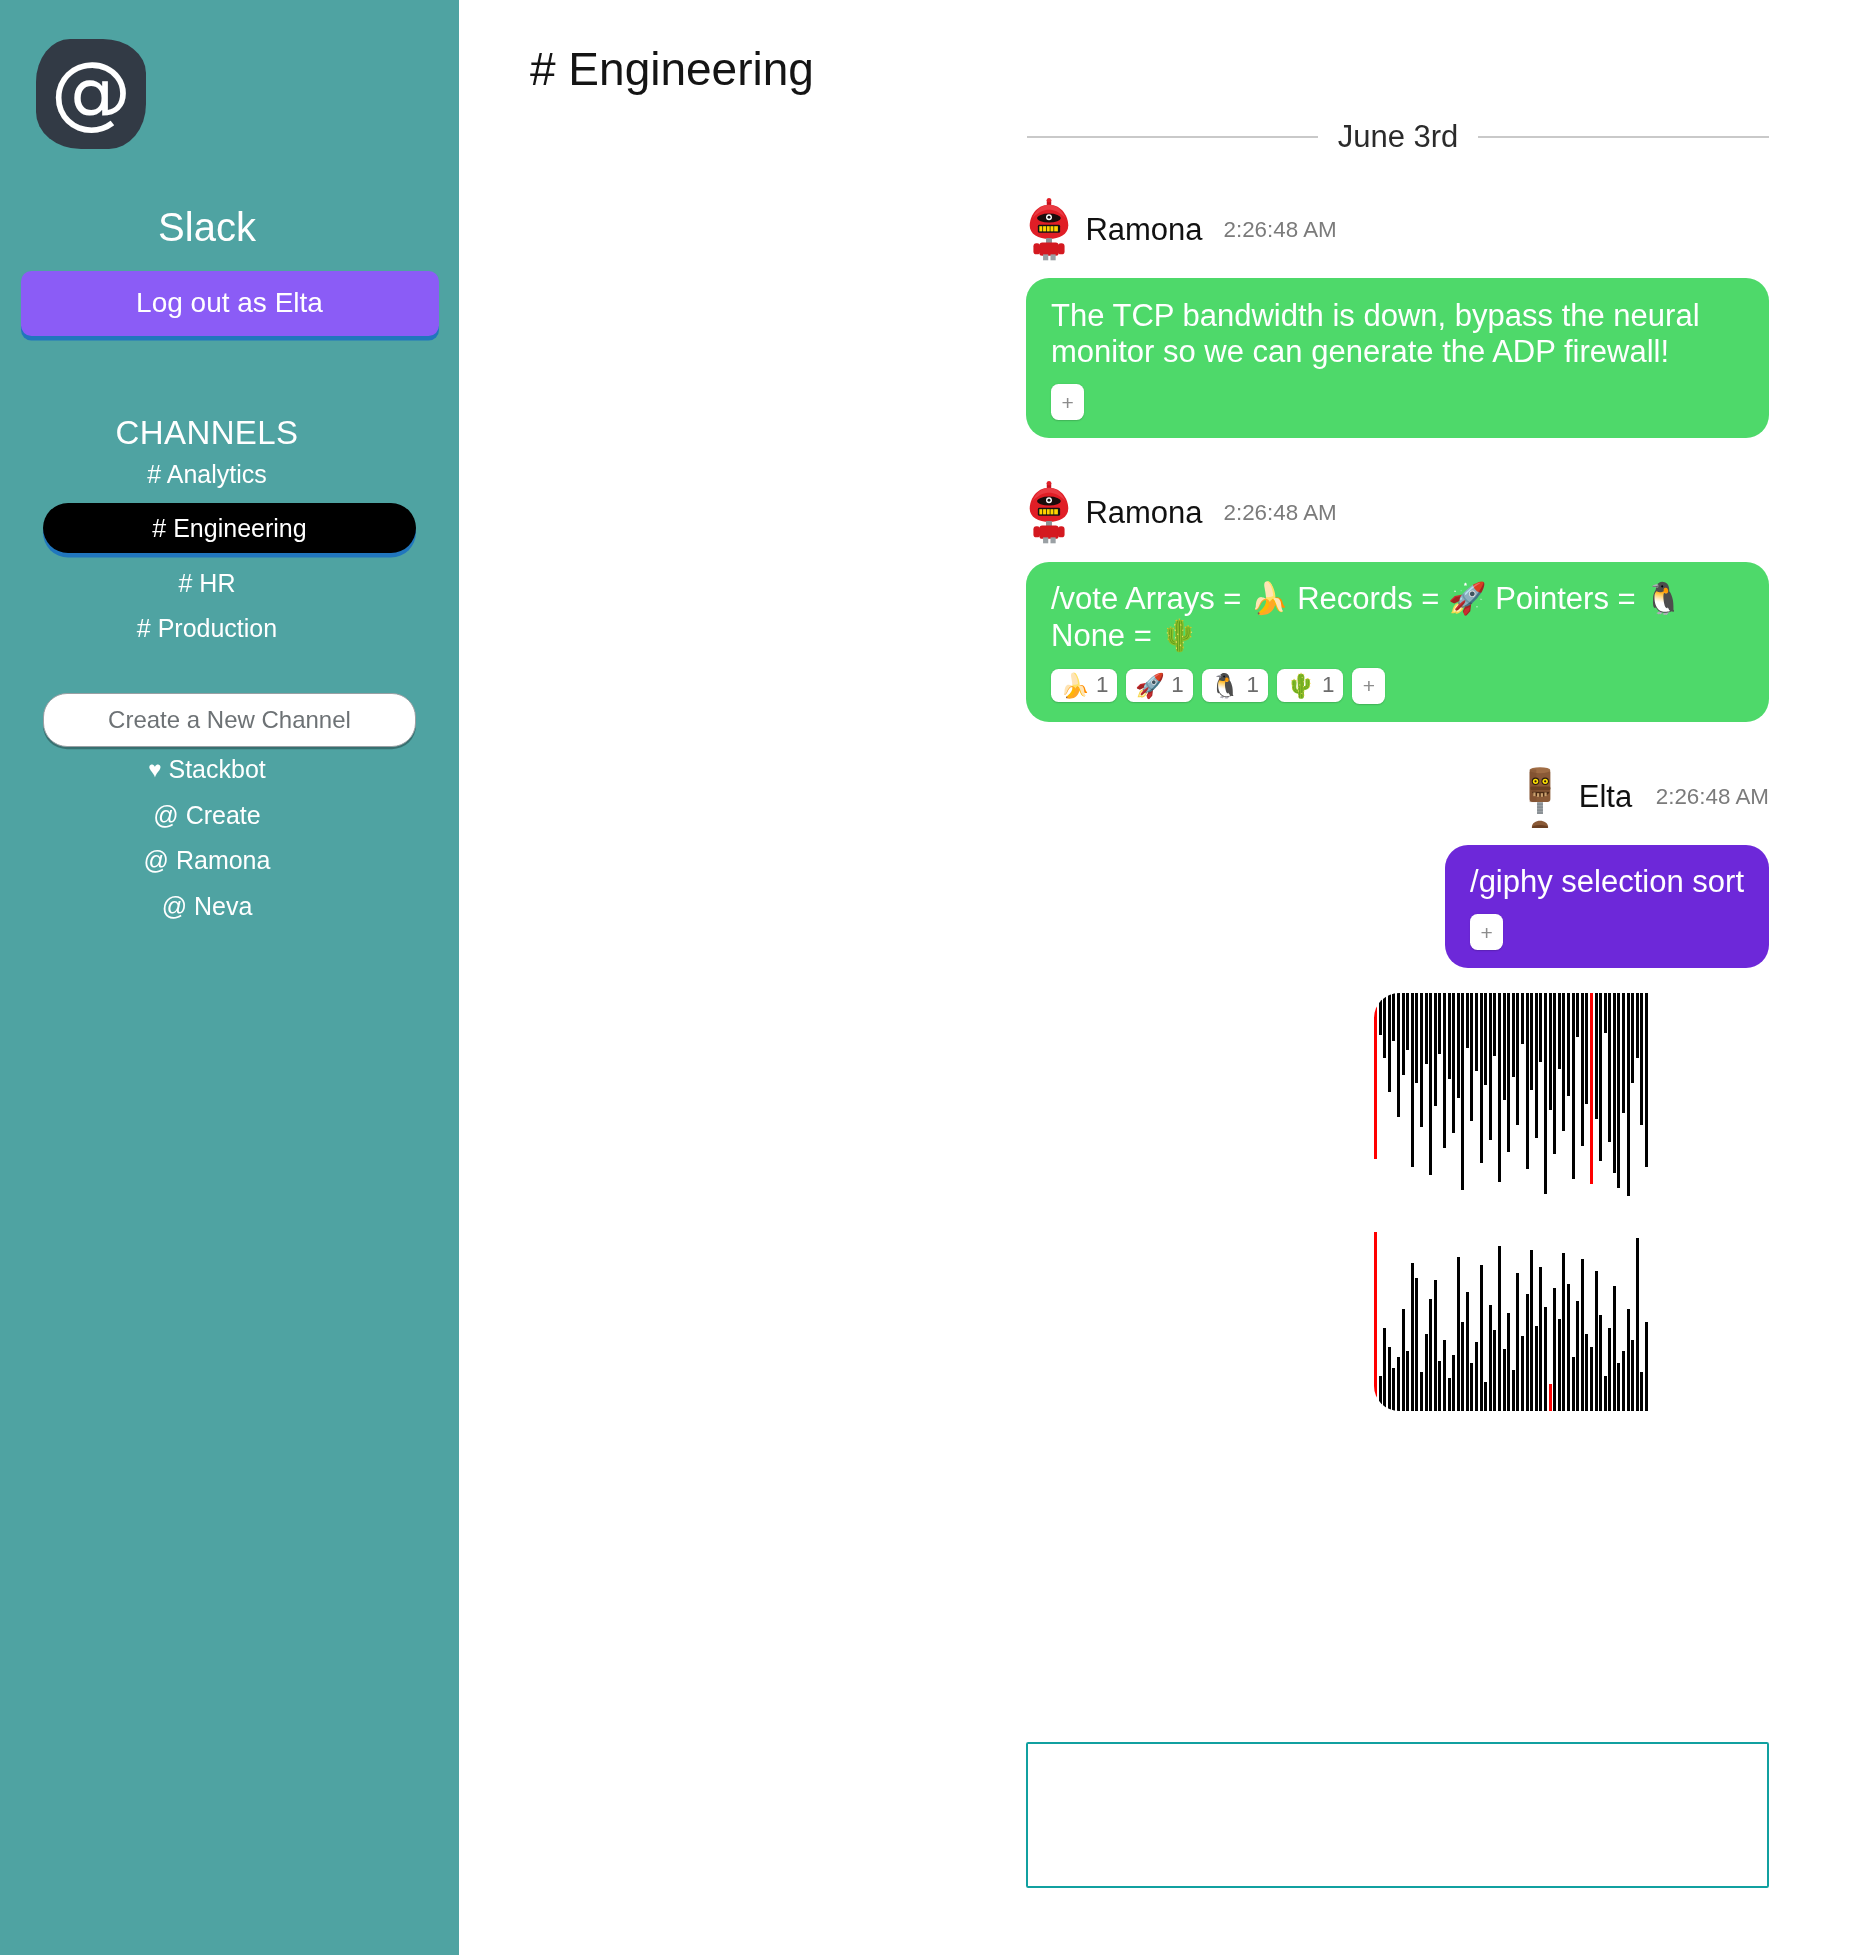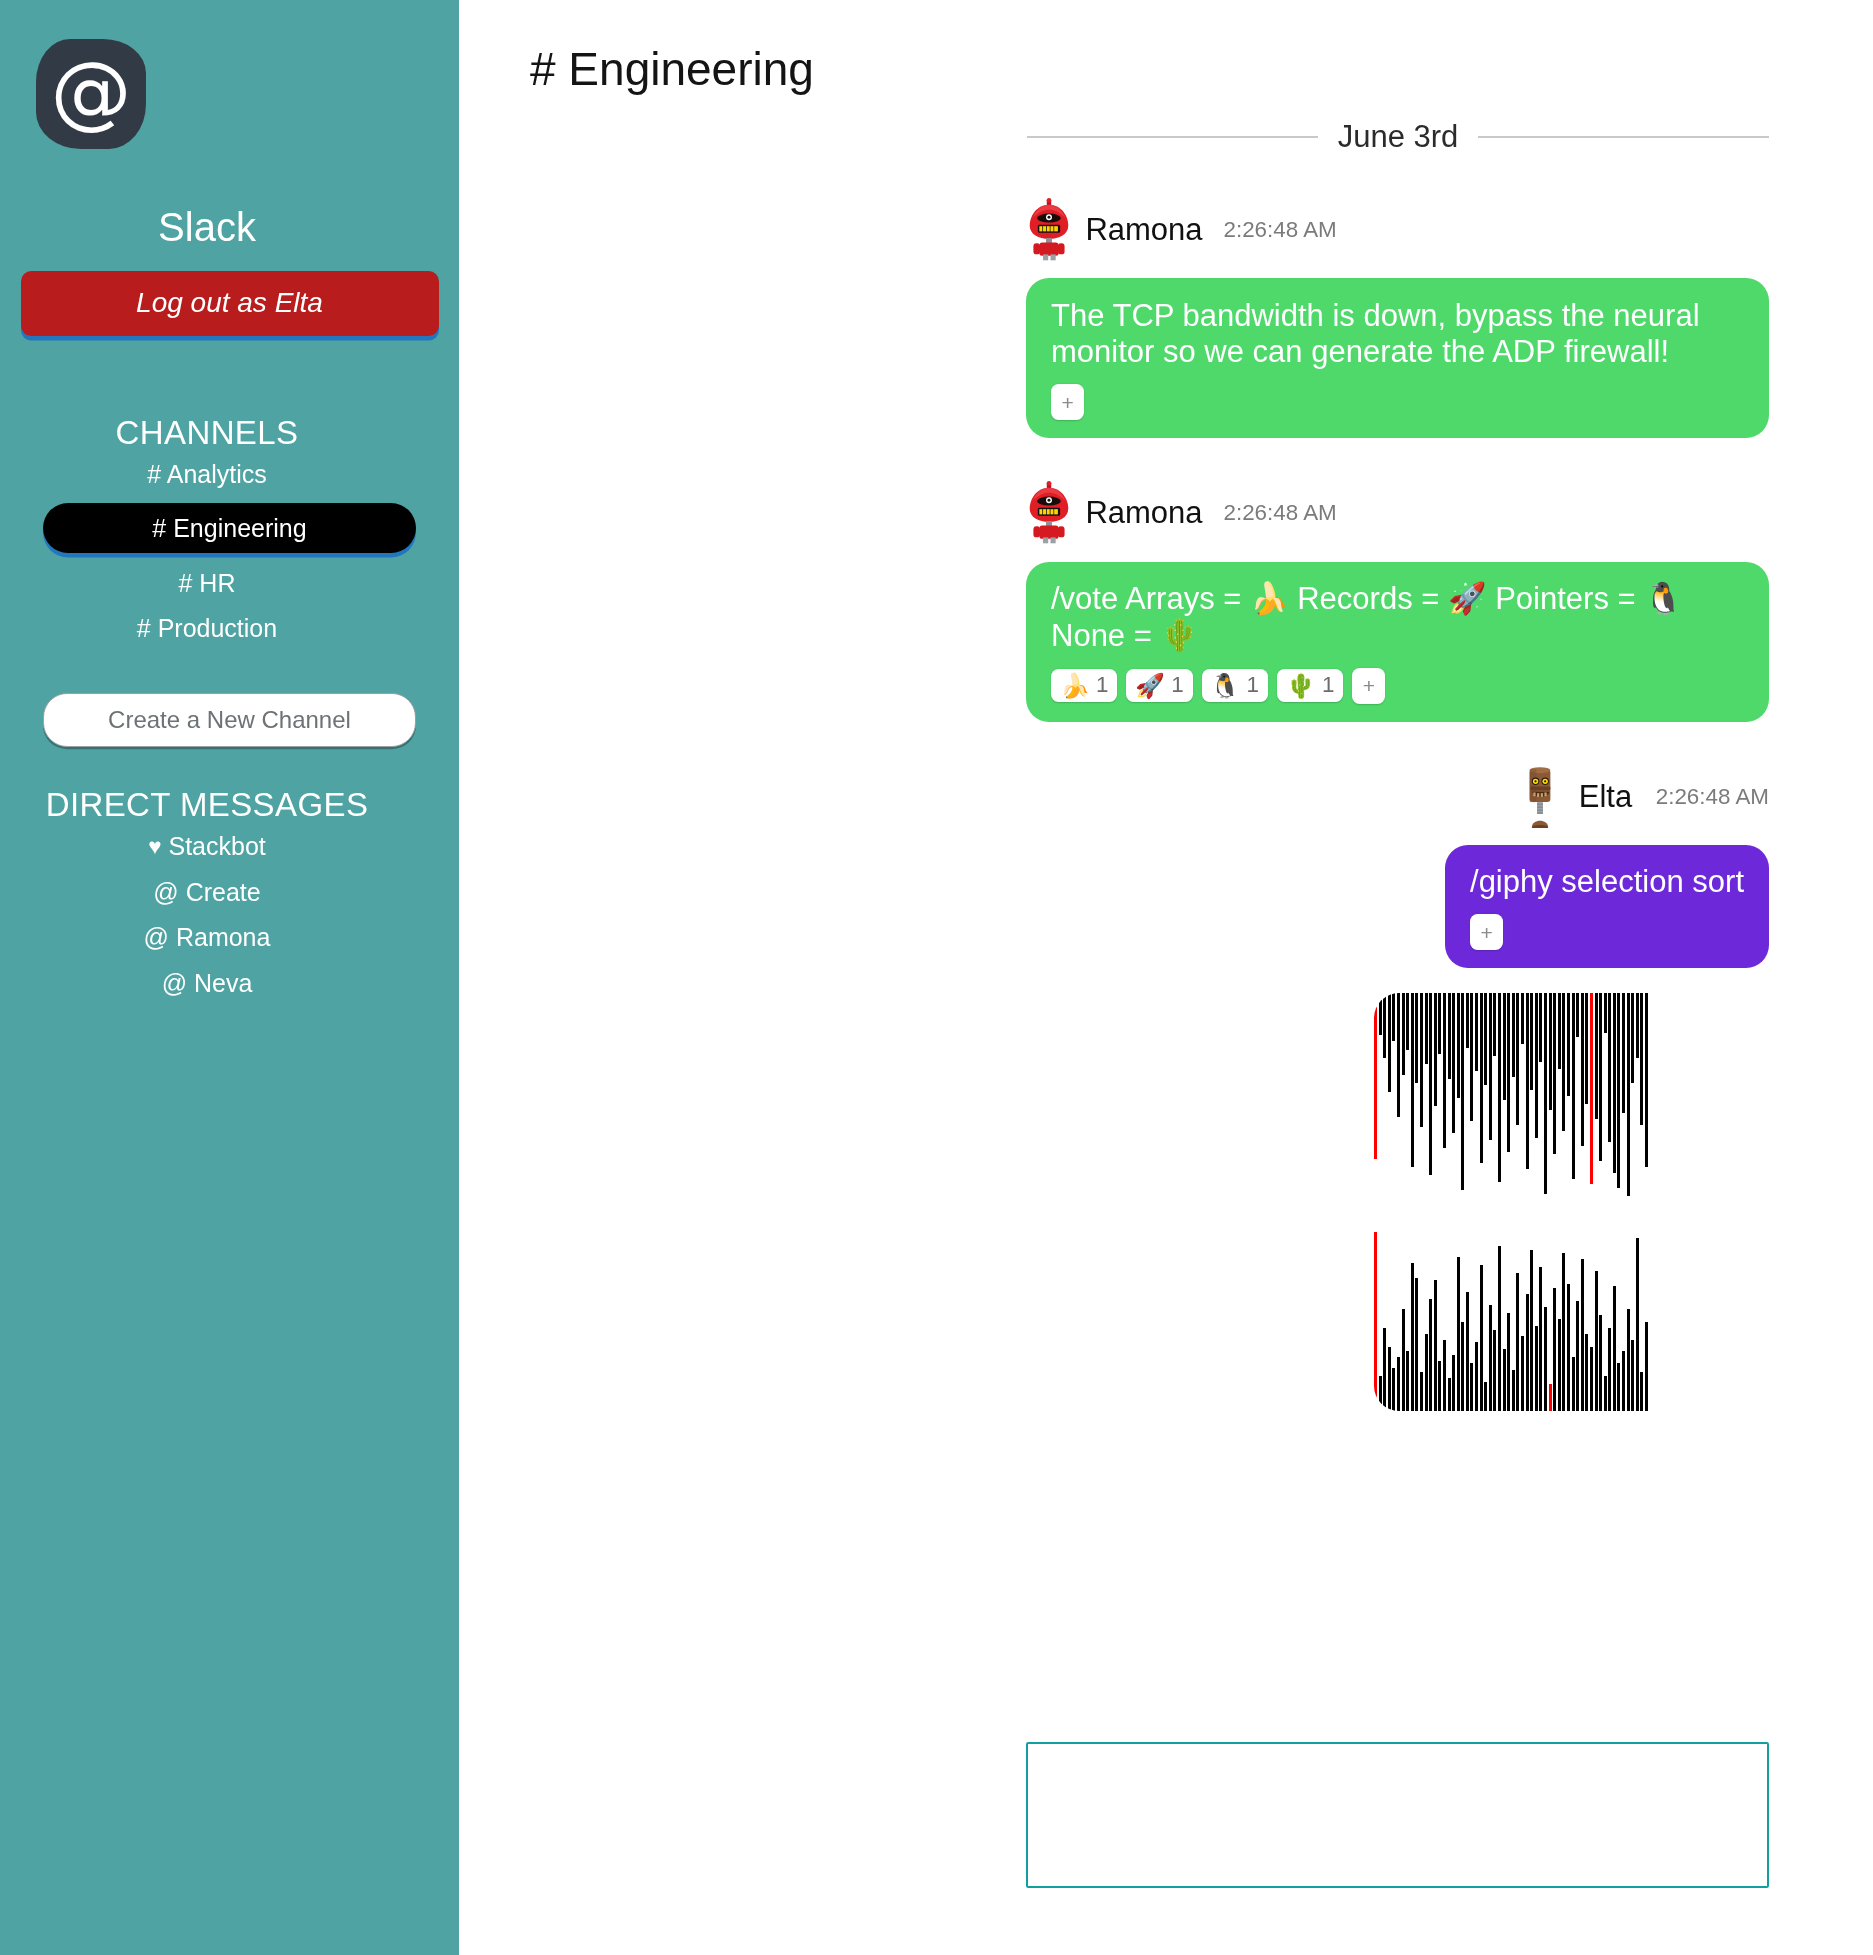--- a/index.html
+++ b/index.html
@@ -62,30 +62,29 @@
     color: #ffffff;
     margin: 56px 0 0 0;
     padding-right: 45px;
   }
 
   .sb-btn-black {
     display: block;
     margin: 21px auto 0 auto;
     width: 418px;
     padding: 16.4px 0;
-    background: #b91c1c;
+    background: #8b5cf6;
     color: #ffffff;
     border: none;
     border-radius: 10.4px;
     font-size: 28px;
     font-family: "Liberation Sans", sans-serif;
     text-align: center;
     box-shadow: 0 4.5px 0 #2176bd;
     cursor: pointer;
-    font-style: italic;
   }
 
   .section-head {
     text-align: center;
     font-size: 33px;
     letter-spacing: 0.4px;
     color: #ffffff;
     margin: 78px 0 0 0;
     padding-right: 45px;
     font-weight: 400;
@@ -287,21 +286,20 @@
 
     <ul class="nav-list">
       <li class="nav-item"># Analytics</li>
       <li class="nav-item active"># Engineering</li>
       <li class="nav-item"># HR</li>
       <li class="nav-item"># Production</li>
     </ul>
 
     <input class="new-channel-input" type="text" placeholder="Create a New Channel" style="">
 
-    <div class="section-head sec-dm">DIRECT MESSAGES</div>
 
     <ul class="nav-list">
       <li class="nav-item dm-item">
         <span class="heart">♥</span>
         <span>Stackbot</span>
       </li>
       <li class="nav-item dm-item">
         <span>@</span>
         <span>Create</span>
       </li>

